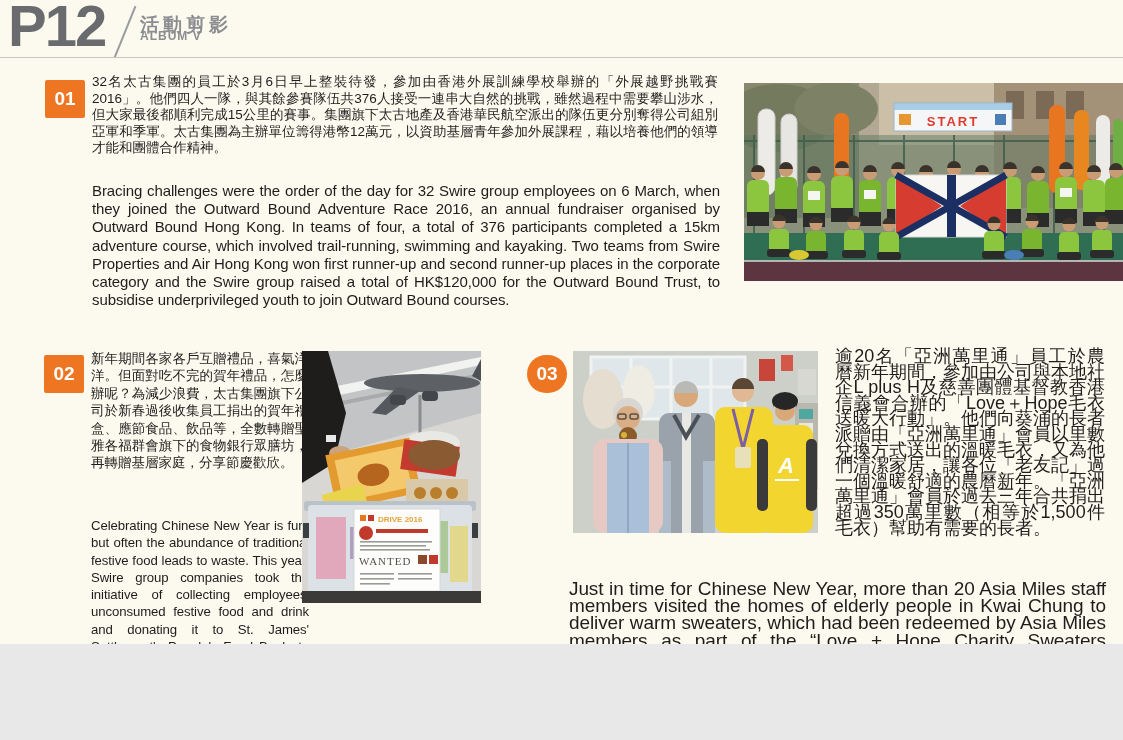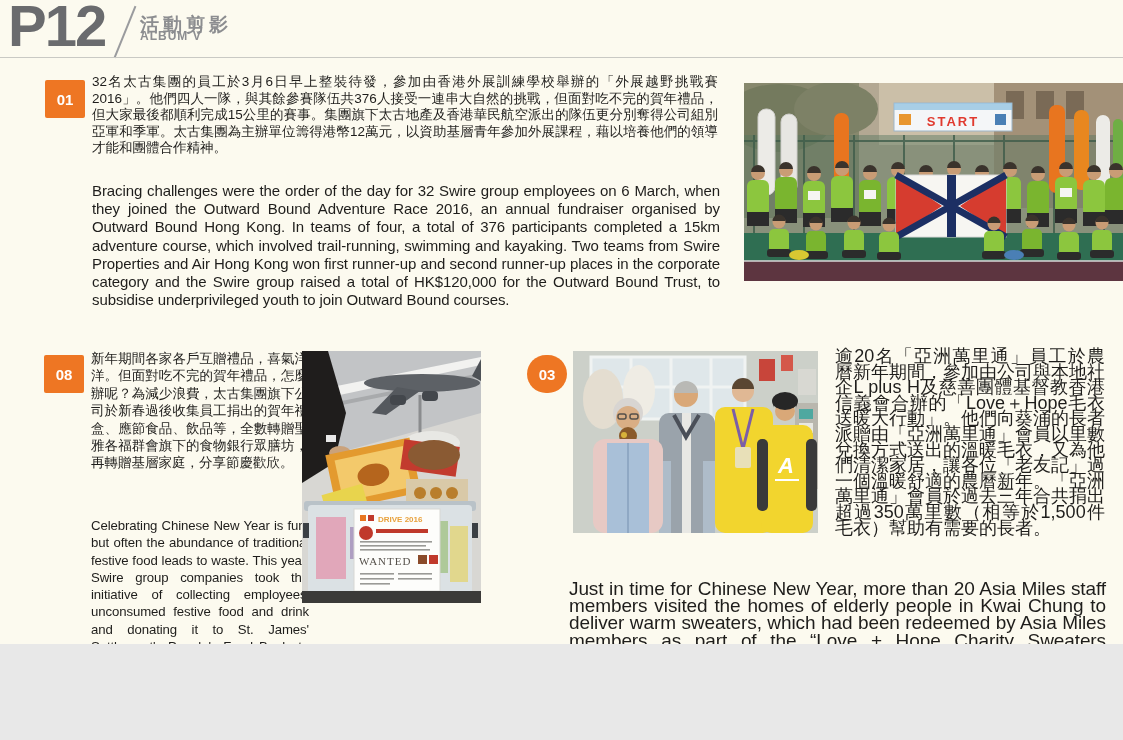--- a/index.html
+++ b/index.html
@@ -32,21 +32,21 @@
   #album-en{
     left:140px;top:29px;
     font-size:12px;letter-spacing:1px;color:#8c8d90;font-weight:700;
   }
   .rule{left:0;width:1123px;height:1px;background:#C9C9C4;}
   #rule-top{top:57px;}
   #rule-bottom{top:737px;}
   
   .numbox{
     width:40px;height:38px;background:#EE7623;border-radius:2px;
-    color:#ffffff;font-size:15px;font-weight:700;
+    color:#ffffff;font-size:19px;font-weight:700;
     display:flex;align-items:center;justify-content:center;
   }
   #n1{left:45px;top:80px;}
   #n2{left:44px;top:355px;}
   #n3{left:527px;top:355px;border-radius:19px;}
   
   .zh{
     color:#1E1D1B;text-align:justify;
     font-weight:500;
   }
@@ -73,21 +73,21 @@
 <div id="canvas">
 
   <div class="abs" id="page-num">P12</div>
   <div class="abs" id="slash"></div>
   <div class="abs" id="album-zh">活動剪影</div>
   <div class="abs" id="album-en">ALBUM V</div>
   <div class="abs rule" id="rule-top"></div>
   <div class="abs rule" id="rule-bottom"></div>
 
   <div class="abs numbox" id="n1">01</div>
-  <div class="abs zh" id="a1-zh">32名太古集團的員工於3月6日早上整裝待發，參加由香港外展訓練學校舉辦的「外展越野挑戰賽2016」。他們四人一隊，與其餘參賽隊伍共376人接受一連串大自然的挑戰，但面對吃不完的賀年禮品，但大家最後都順利完成15公里的賽事。集團旗下太古地產及香港華民航空派出的隊伍更分別奪得公司組別亞軍和季軍。太古集團為主辦單位籌得港幣12萬元，以資助基層青年參加外展課程，藉以培養他們的領導才能和團體合作精神。</div>
+  <div class="abs zh" id="a1-zh">32名太古集團的員工於3月6日早上整裝待發，參加由香港外展訓練學校舉辦的「外展越野挑戰賽2016」。他們四人一隊，與其餘參賽隊伍共376人接受一連串大自然的挑戰，雖然過程中需要攀山涉水，但大家最後都順利完成15公里的賽事。集團旗下太古地產及香港華民航空派出的隊伍更分別奪得公司組別亞軍和季軍。太古集團為主辦單位籌得港幣12萬元，以資助基層青年參加外展課程，藉以培養他們的領導才能和團體合作精神。</div>
   <div class="abs en" id="a1-en">Bracing challenges were the order of the day for 32 Swire group employees on 6 March, when they joined the Outward Bound Adventure Race 2016, an annual fundraiser organised by Outward Bound Hong Kong. In teams of four, a total of 376 participants completed a 15km adventure course, which involved trail-running, swimming and kayaking. Two teams from Swire Properties and Air Hong Kong won first runner-up and second runner-up places in the corporate category and the Swire group raised a total of HK$120,000 for the Outward Bound Trust, to subsidise underprivileged youth to join Outward Bound courses.</div>
 
   <div class="abs photo" id="photo1">
     <svg width="379" height="198" viewBox="0 0 379 198">
       <defs>
         <g id="stand">
           <circle cx="0" cy="-10" r="7" fill="#c99c75"></circle>
           <path d="M-7,-11 a7,7 0 0 1 14,0 z" fill="#3a332c"></path>
           <rect x="-11" y="-3" width="22" height="36" rx="6" fill="currentColor"></rect>
           <rect x="-11" y="29" width="22" height="14" fill="#2b2b2b"></rect>
@@ -183,21 +183,21 @@
         <use href="#kneel" x="288" y="148" style="color:#7ab52f"></use>
         <use href="#kneel" x="325" y="151" style="color:#8cc63e"></use>
         <use href="#kneel" x="358" y="149" style="color:#8cc63e"></use>
         <ellipse cx="55" cy="172" rx="10" ry="5" fill="#d8c832"></ellipse>
         <ellipse cx="270" cy="172" rx="10" ry="5" fill="#4a7fb5"></ellipse>
         <ellipse cx="1060" cy="172" rx="9" ry="5" fill="#4a7fb5"></ellipse>
       </g>
     </svg>
   </div>
 
-  <div class="abs numbox" id="n2">08</div>
+  <div class="abs numbox" id="n2">02</div>
   <div class="abs en" id="a2-en">Celebrating Chinese New Year is fun, but often the abundance of traditional festive food leads to waste. This year, Swire group companies took the initiative of collecting employees' unconsumed festive food and drink and donating it to St. James' Settlement's People's Food Bank, to be redistributed to underprivileged families.</div>
   <div class="abs zh" id="a2-zh">新年期間各家各戶互贈禮品，喜氣洋洋。但面對吃不完的賀年禮品，怎麼辦呢？為減少浪費，太古集團旗下公司於新春過後收集員工捐出的賀年禮盒、應節食品、飲品等，全數轉贈聖雅各福群會旗下的食物銀行眾膳坊，再轉贈基層家庭，分享節慶歡欣。</div>
 
   <div class="abs photo" id="photo2">
     <svg width="179" height="252" viewBox="0 0 179 252">
       <rect width="179" height="252" fill="#d8d7d3"></rect>
       <polygon points="0,0 179,0 179,62 0,112" fill="#c2c4c6"></polygon>
       <polygon points="0,42 179,6 179,14 0,52" fill="#f2f2f0"></polygon>
       <polygon points="0,58 179,22 179,26 0,62" fill="#a8aaac"></polygon>
 

